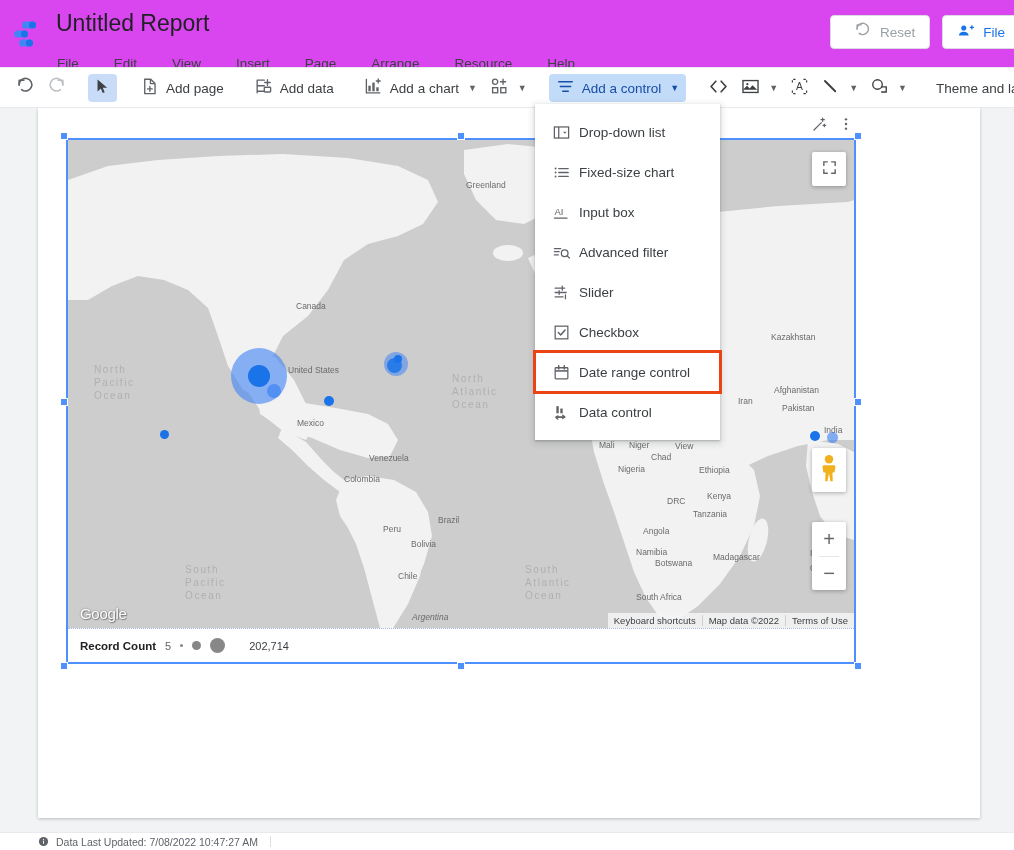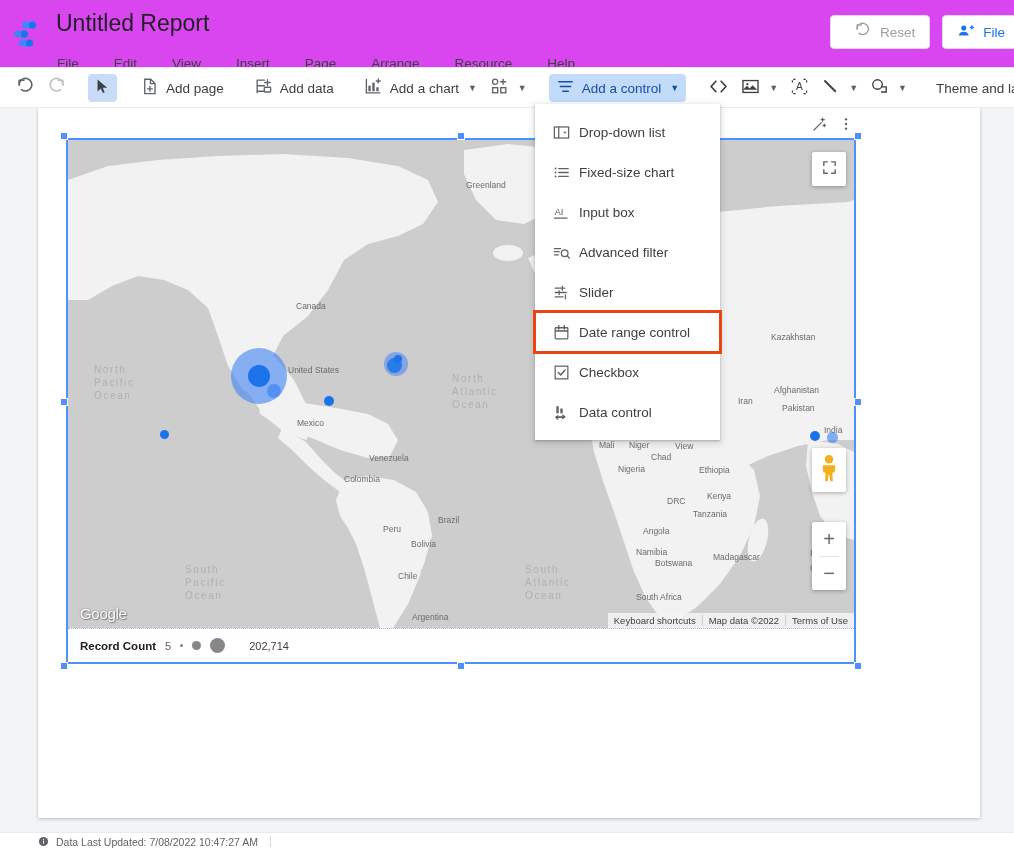--- a/index.html
+++ b/index.html
@@ -446,21 +446,21 @@
               <div class="map-label country" style="left: 706px; top: 245px;">Afghanistan</div>
               <div class="map-label country" style="left: 714px; top: 263px;">Pakistan</div>
               <div class="map-label country" style="left: 670px; top: 256px;">Iran</div>
               <div class="map-label country" style="left: 756px; top: 285px;">India</div>
               <div class="map-label country" style="left: 301px; top: 313px;">Venezuela</div>
               <div class="map-label country" style="left: 276px; top: 334px;">Colombia</div>
               <div class="map-label country" style="left: 315px; top: 384px;">Peru</div>
               <div class="map-label country" style="left: 370px; top: 375px;">Brazil</div>
               <div class="map-label country" style="left: 343px; top: 399px;">Bolivia</div>
               <div class="map-label country" style="left: 330px; top: 431px;">Chile</div>
-              <div class="map-label country" style="left: 344px; top: 472px;">Argentina</div>
+              <div class="map-label country" style="left: 344px; top: 472px; font-style: italic;">Argentina</div>
               <div class="map-label country" style="left: 531px; top: 300px;">Mali</div>
               <div class="map-label country" style="left: 561px; top: 300px;">Niger</div>
               <div class="map-label country" style="left: 607px; top: 301px;">View</div>
               <div class="map-label country" style="left: 583px; top: 312px;">Chad</div>
               <div class="map-label country" style="left: 550px; top: 324px;">Nigeria</div>
               <div class="map-label country" style="left: 631px; top: 325px;">Ethiopia</div>
               <div class="map-label country" style="left: 599px; top: 356px;">DRC</div>
               <div class="map-label country" style="left: 639px; top: 351px;">Kenya</div>
               <div class="map-label country" style="left: 625px; top: 369px;">Tanzania</div>
               <div class="map-label country" style="left: 575px; top: 386px;">Angola</div>
@@ -604,38 +604,38 @@
     </div>
     <div class="dd-item">
       <span class="dd-icon">
         <svg width="19" height="19" viewBox="0 0 24 24" fill="none" stroke="#5f6368" stroke-width="1.6">
           <path d="M4 6.5h12M4 12h14M4 17.5h10" stroke-linecap="round"></path>
           <path d="M13 4v5M9 9.5v5M17 15v5" stroke-linecap="round"></path>
         </svg>
       </span>
       <span>Slider</span>
     </div>
+    <div class="dd-item">
+      <span class="dd-icon">
+        <svg width="19" height="19" viewBox="0 0 24 24" fill="none" stroke="#5f6368" stroke-width="1.6">
+          <rect x="4" y="4" width="16" height="16"></rect>
+          <polyline points="8,12 11,15.2 16.5,8.8" stroke-width="1.9" stroke-linecap="round" stroke-linejoin="round"></polyline>
+        </svg>
+      </span>
+      <span>Checkbox</span>
+    </div>
     <div class="dd-item dd-highlight" style="outline-color: rgb(234, 67, 20);">
       <span class="dd-icon">
         <svg width="19" height="19" viewBox="0 0 24 24" fill="none" stroke="#5f6368" stroke-width="1.6">
           <rect x="4" y="6" width="16" height="14" rx="1"></rect>
           <path d="M4 10h16" stroke-width="2"></path>
           <path d="M8.5 3.5v4M15.5 3.5v4" stroke-linecap="round" stroke-width="1.9"></path>
         </svg>
       </span>
       <span>Date range control</span>
-    </div>
-    <div class="dd-item">
-      <span class="dd-icon">
-        <svg width="19" height="19" viewBox="0 0 24 24" fill="none" stroke="#5f6368" stroke-width="1.6">
-          <rect x="4" y="4" width="16" height="16"></rect>
-          <polyline points="8,12 11,15.2 16.5,8.8" stroke-width="1.9" stroke-linecap="round" stroke-linejoin="round"></polyline>
-        </svg>
-      </span>
-      <span>Checkbox</span>
     </div>
     <div class="dd-item">
       <span class="dd-icon">
         <svg width="19" height="19" viewBox="0 0 24 24" fill="none" stroke="#5f6368" stroke-width="1.6">
           <rect x="5.5" y="4" width="3" height="9" fill="#5f6368" stroke="none"></rect>
           <rect x="10.5" y="7" width="3" height="6" fill="#5f6368" stroke="none"></rect>
           <path d="M5 17.5h11M13.5 15.4l2.6 2.1-2.6 2.1" stroke-linecap="round" stroke-linejoin="round"></path>
           <path d="M16 21.5H5M7.5 19.4L4.9 21.5l2.6 2.1" stroke-linecap="round" stroke-linejoin="round" transform="translate(0,-3.2)"></path>
         </svg>
       </span>

